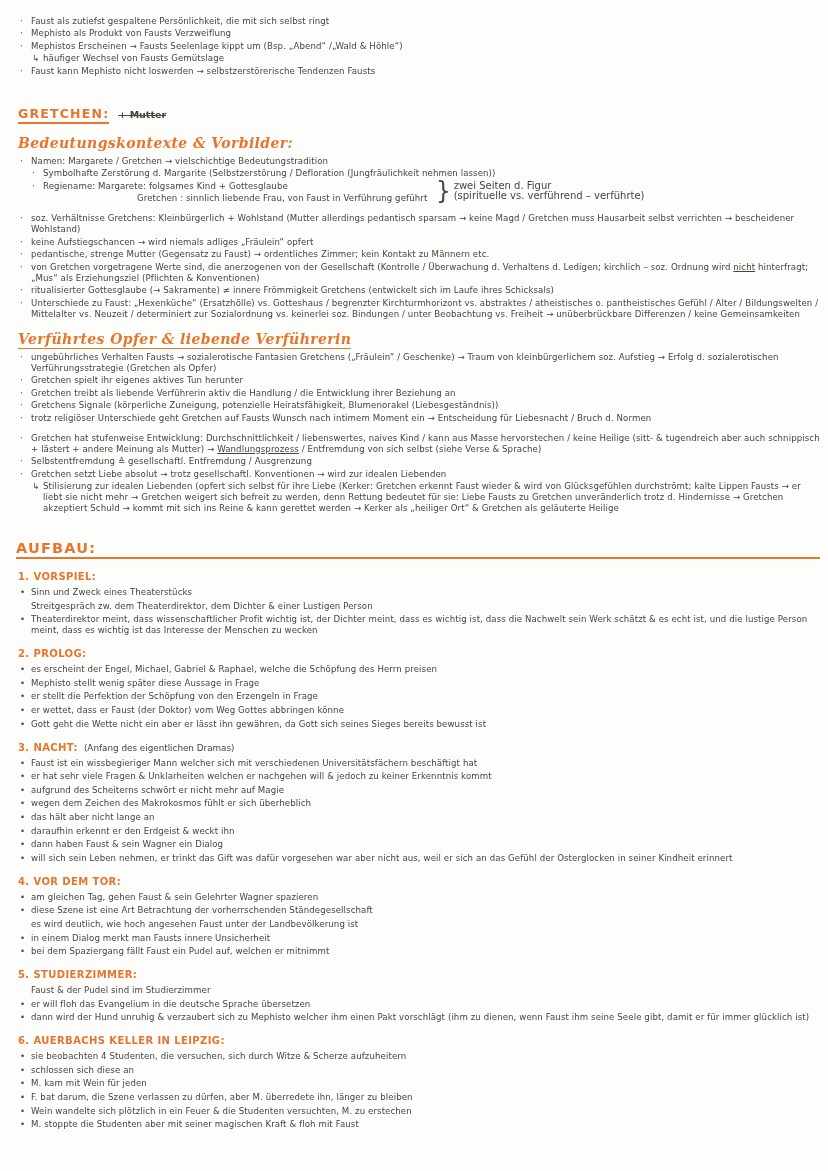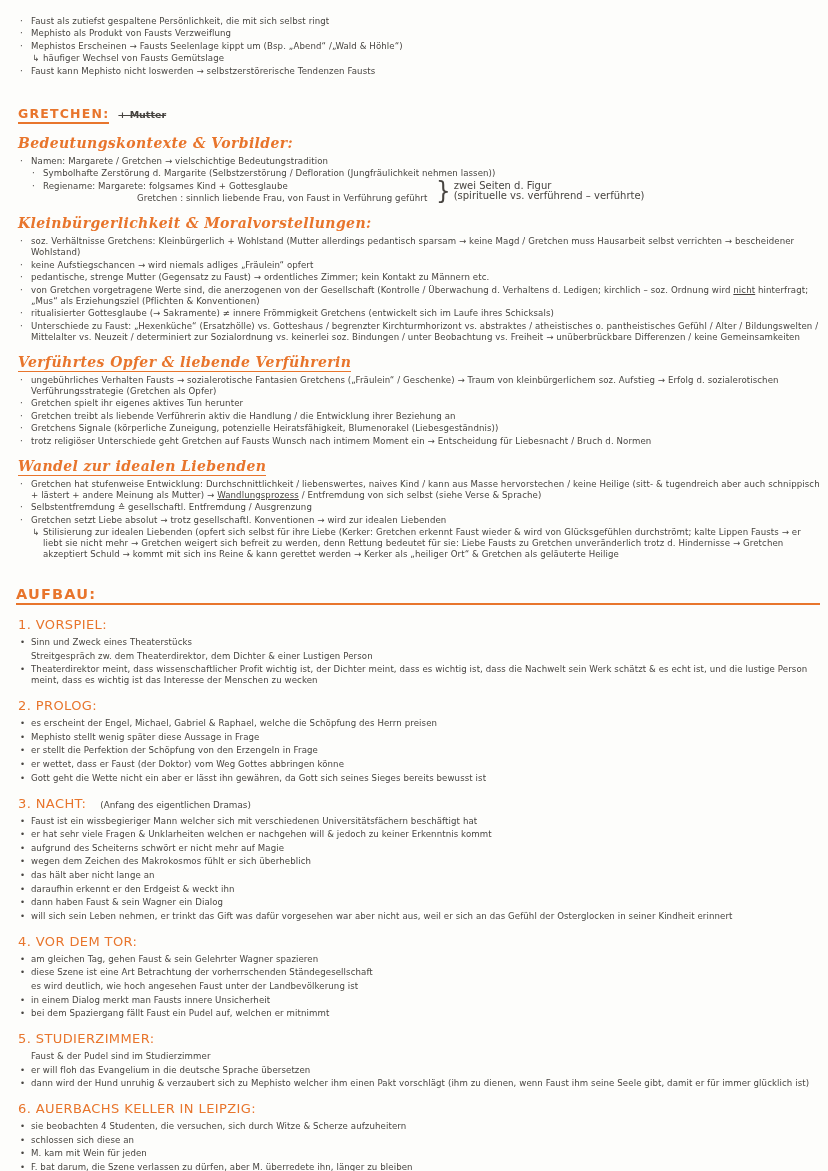--- a/index.html
+++ b/index.html
@@ -29,22 +29,22 @@
   .h-script .hs.u{border-bottom:1.4px solid var(--accent,#e8752c);padding-bottom:1px;}
   .h-caps-row{display:flex;align-items:baseline;gap:9px;margin:16px 0 2px 2px;}
   .h-caps{
     font-weight:bold;font-size:12.5px;color:var(--accent,#e8752c);letter-spacing:1.2px;
     border-bottom:2px solid var(--accent,#e8752c);padding-bottom:1px;
   }
   .h-caps.big{font-size:14.5px;margin-top:4px;}
   .struck{font-size:9.5px;font-weight:bold;color:var(--ink,#474440);text-decoration:line-through;margin-top:16px;}
   .scene{margin-top:12px;}
   .scene-title-row{display:flex;align-items:baseline;gap:6px;margin:0 0 5px 2px;}
-  .scene-title{font-weight:normal;font-size:13px;color:var(--accent,#e8752c);letter-spacing:.4px;}
-  .scene-annot{font-size:8.8px;color:var(--ink,#474440);margin-left:8px;}
+  .scene-title{font-weight:bold;font-size:10px;color:var(--accent,#e8752c);letter-spacing:.4px;}
+  .scene-annot{font-size:8.8px;color:var(--ink,#474440);}
   .scene .line{margin:2.6px 0;}
   .pairwrap{position:relative;}
   .pair-note{position:absolute;left:420px;top:-1px;display:flex;align-items:center;gap:3px;}
   .pair-note .brace{font-size:23px;line-height:22px;font-weight:400;transform:scaleY(1.05);}
   .pair-note .nl{font-size:10px;line-height:10px;}
   .aufbau-block{margin-top:26px;}
 </style>
 </head>
 <body>
 
@@ -98,21 +98,20 @@
           <div class="pair-note">
             <span class="brace">}</span>
             <div>
               <div class="nl">zwei Seiten d. Figur</div>
               <div class="nl">(spirituelle vs. verführend – verführte)</div>
             </div>
           </div>
         </div>
       </div>
       <div class="sec">
-        <div class="h-script"><span class="hs">Kleinbürgerlichkeit &amp; Moralvorstellungen:</span></div>
         <div class="line ind0">
           <span class="mk">·</span>
           <span class="tx">soz. Verhältnisse Gretchens: Kleinbürgerlich + Wohlstand (Mutter allerdings pedantisch sparsam → keine Magd / Gretchen muss Hausarbeit selbst verrichten → bescheidener Wohlstand)</span>
         </div>
         <div class="line ind0">
           <span class="mk">·</span>
           <span class="tx">keine Aufstiegschancen → wird niemals adliges „Fräulein“ opfert</span>
         </div>
         <div class="line ind0">
           <span class="mk">·</span>
@@ -148,21 +147,20 @@
         <div class="line ind0">
           <span class="mk">·</span>
           <span class="tx">Gretchens Signale (körperliche Zuneigung, potenzielle Heiratsfähigkeit, Blumenorakel (Liebesgeständnis))</span>
         </div>
         <div class="line ind0">
           <span class="mk">·</span>
           <span class="tx">trotz religiöser Unterschiede geht Gretchen auf Fausts Wunsch nach intimem Moment ein → Entscheidung für Liebesnacht / Bruch d. Normen</span>
         </div>
       </div>
       <div class="sec">
-        <div class="h-script"><span class="hs u">Wandel zur idealen Liebenden</span></div>
         <div class="line ind0">
           <span class="mk">·</span>
           <span class="tx"><span>Gretchen hat stufenweise Entwicklung: Durchschnittlichkeit / liebenswertes, naives Kind / kann aus Masse hervorstechen / keine Heilige (sitt- &amp; tugendreich aber auch schnippisch + lästert + andere Meinung als Mutter) → </span><span class="u-seg">Wandlungsprozess</span><span> / Entfremdung von sich selbst (siehe Verse &amp; Sprache)</span></span>
         </div>
         <div class="line ind0">
           <span class="mk">·</span>
           <span class="tx">Selbstentfremdung ≙ gesellschaftl. Entfremdung / Ausgrenzung</span>
         </div>
         <div class="line ind0">
           <span class="mk">·</span>

